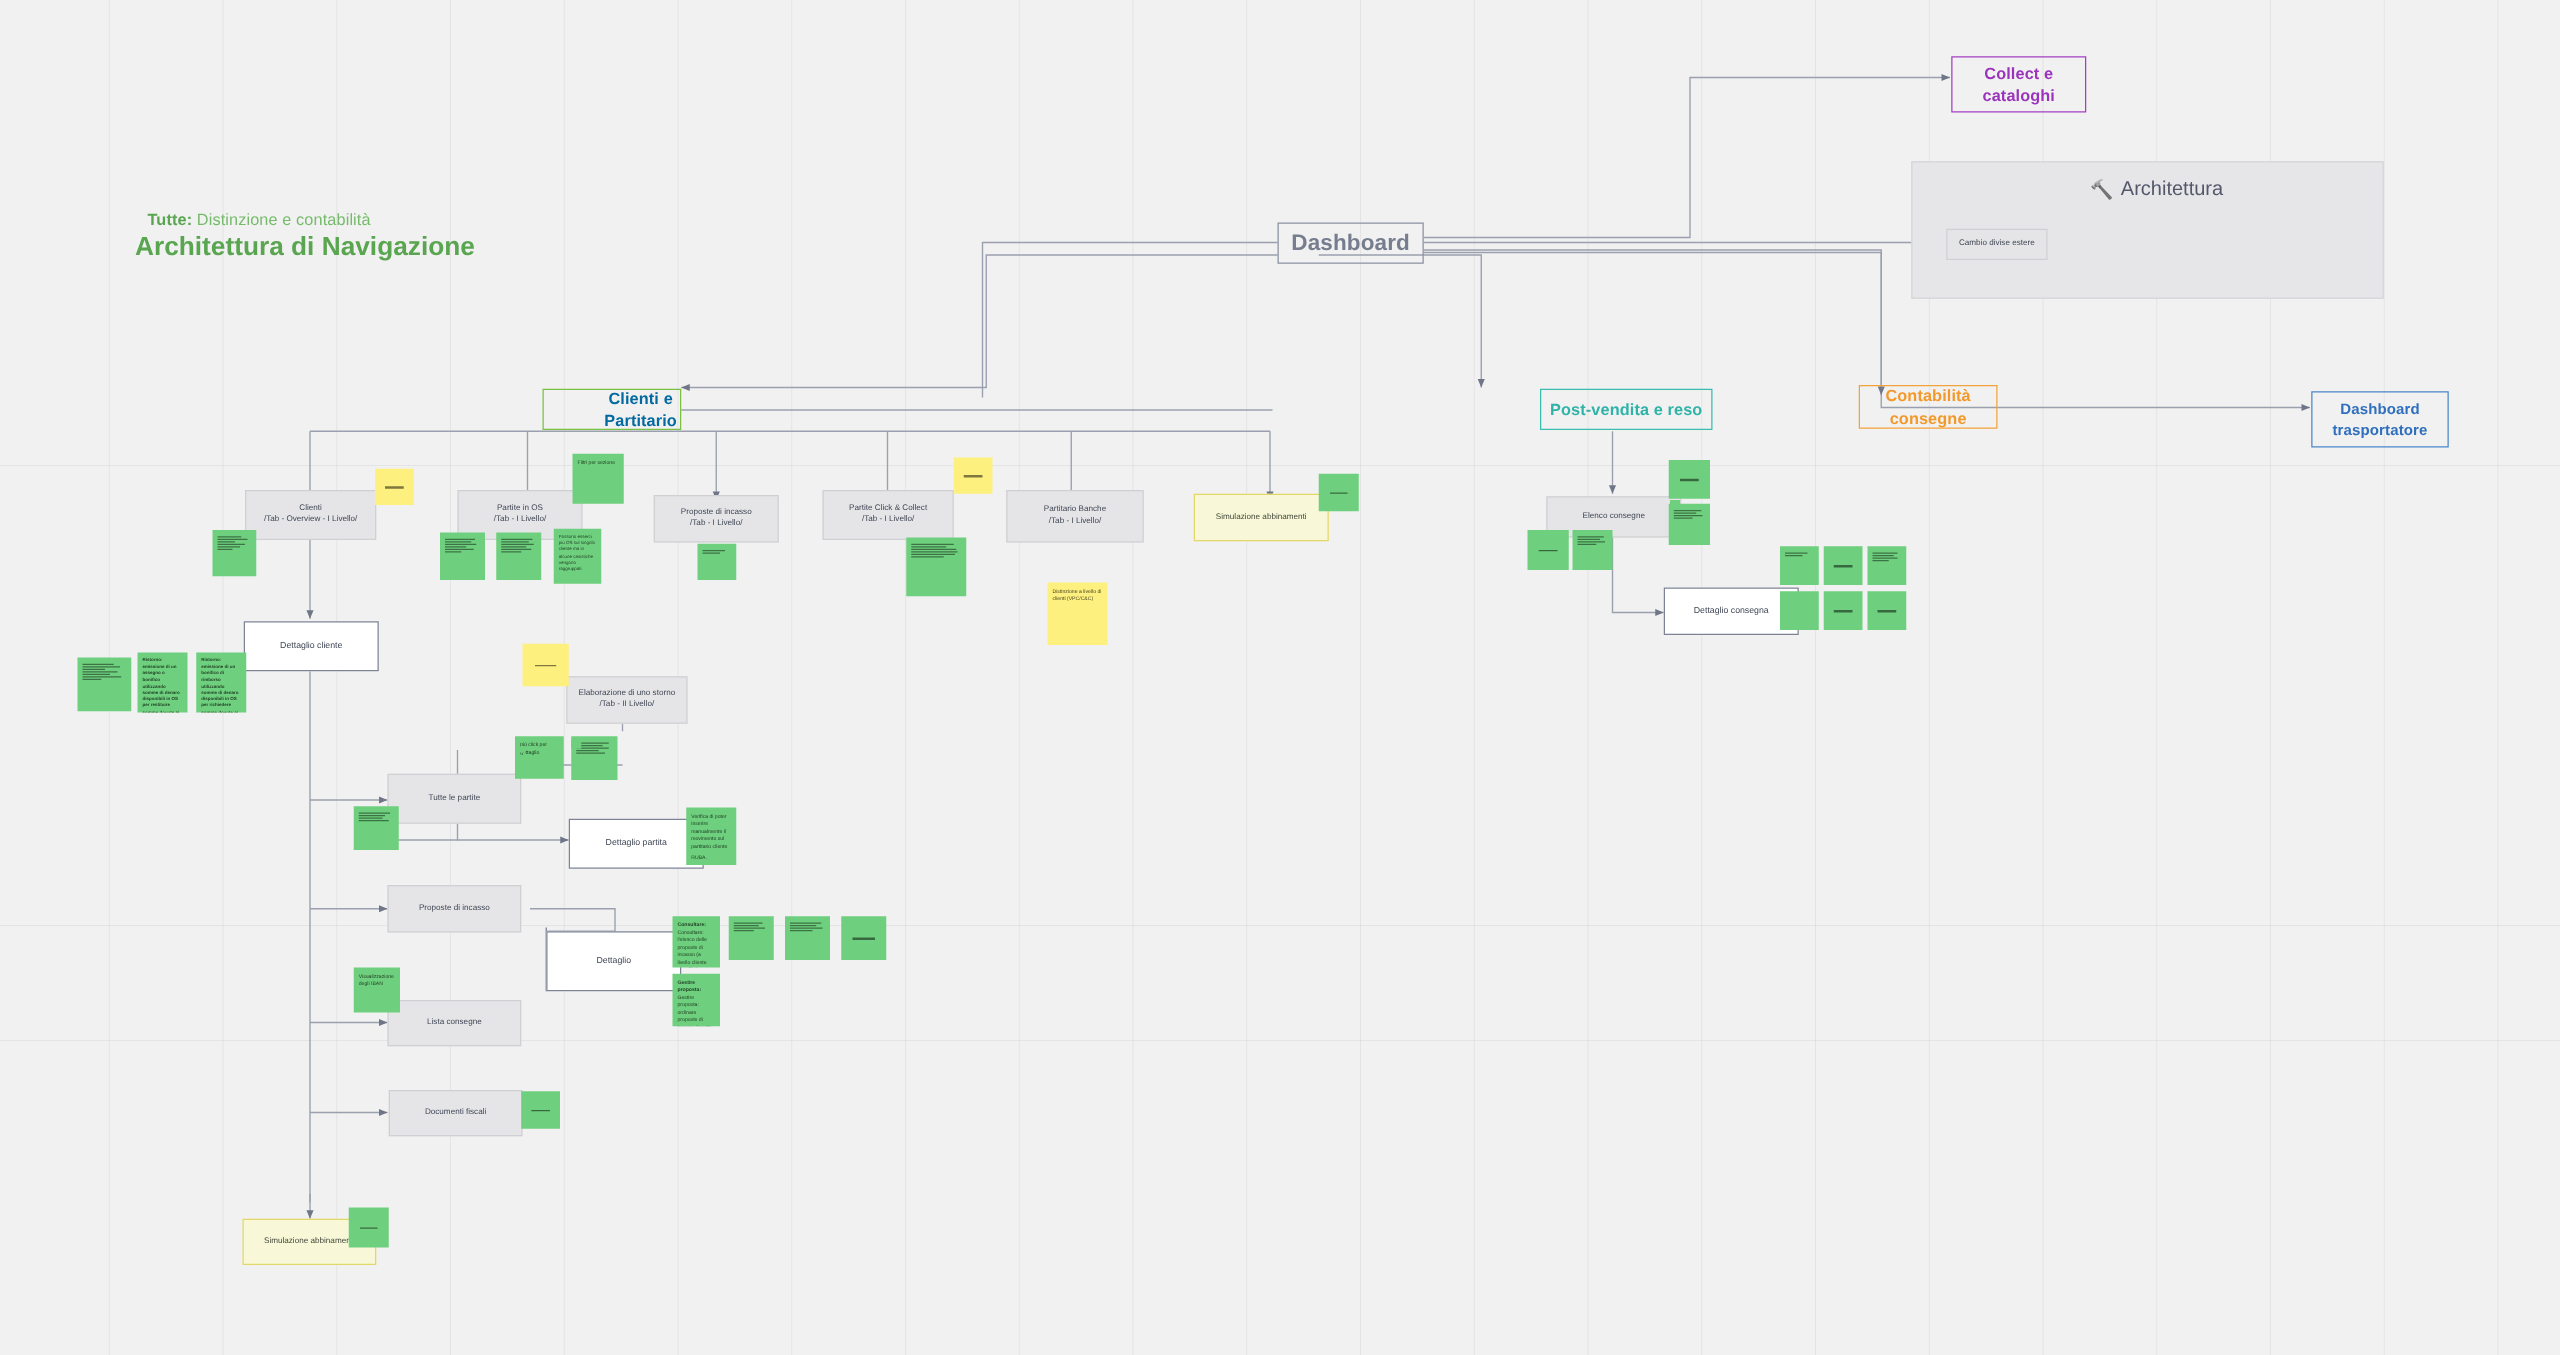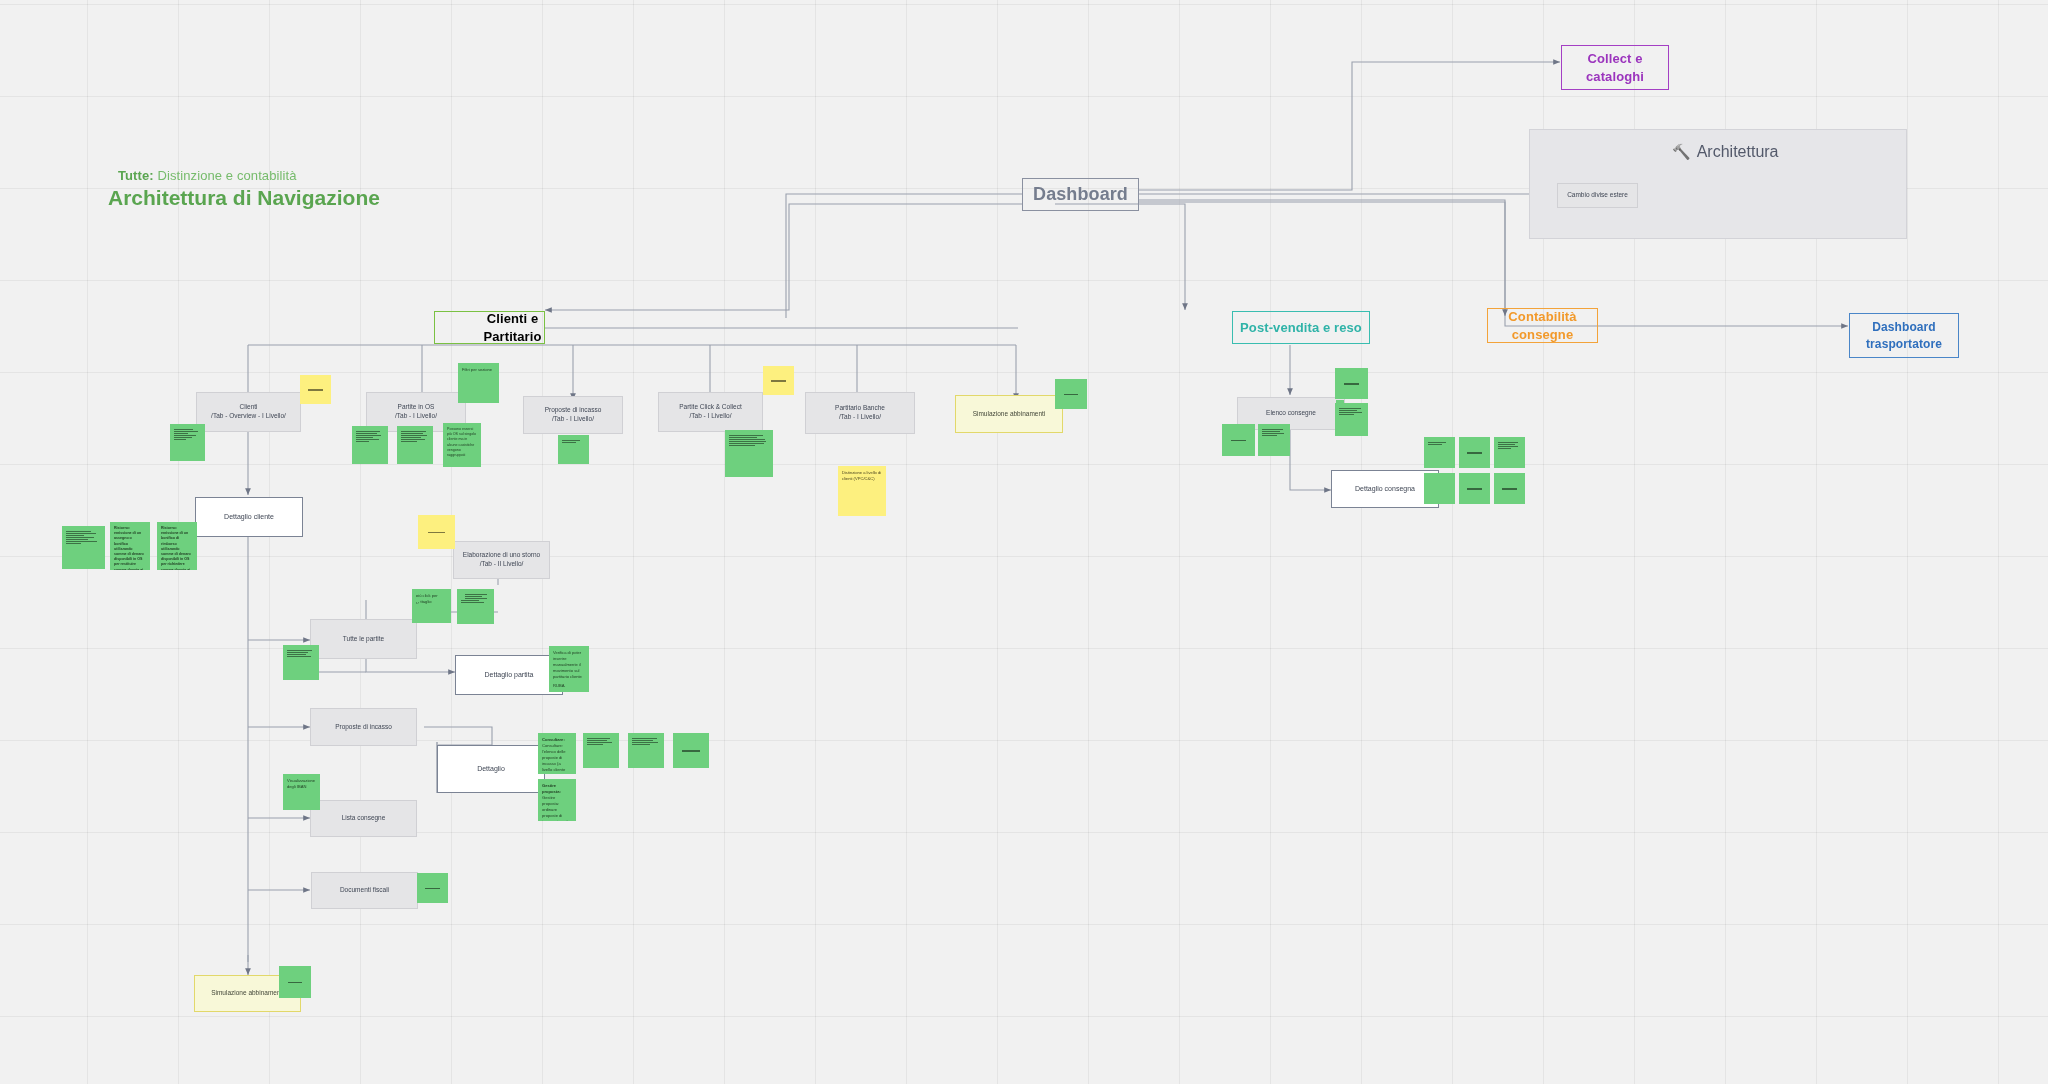--- a/index.html
+++ b/index.html
@@ -55,21 +55,21 @@
   .sim{
     background:#f8f8d8;border:1px solid #e2d86a;
     font-size:6.5px;color:#44483a;padding:2px 4px;
   }
   
   .grp{
     background:transparent;border:1.6px solid #888;
     font-weight:bold;letter-spacing:.1px;
     font-size:13px;
   }
-  .grp.green{border-color:#7ac142;color:#000000;padding-left:46px;}
+  .grp.green{border-color:#7ac142;color:#0369a1;padding-left:46px;}
   .grp.teal{border-color:#39bdb0;color:#2fb3a8;}
   .grp.orange{border-color:#f3a33a;color:#f2992a;}
   .grp.purple{border-color:#a43fc4;color:#9b34bd;}
   .grp.blue{border-color:#4a86c8;color:#2f6fbd;}
   .grp.dash{
     border:1.6px solid #8a90a0;color:#757d8e;
     background:transparent;font-size:18px;font-weight:bold;
   }
 
   

